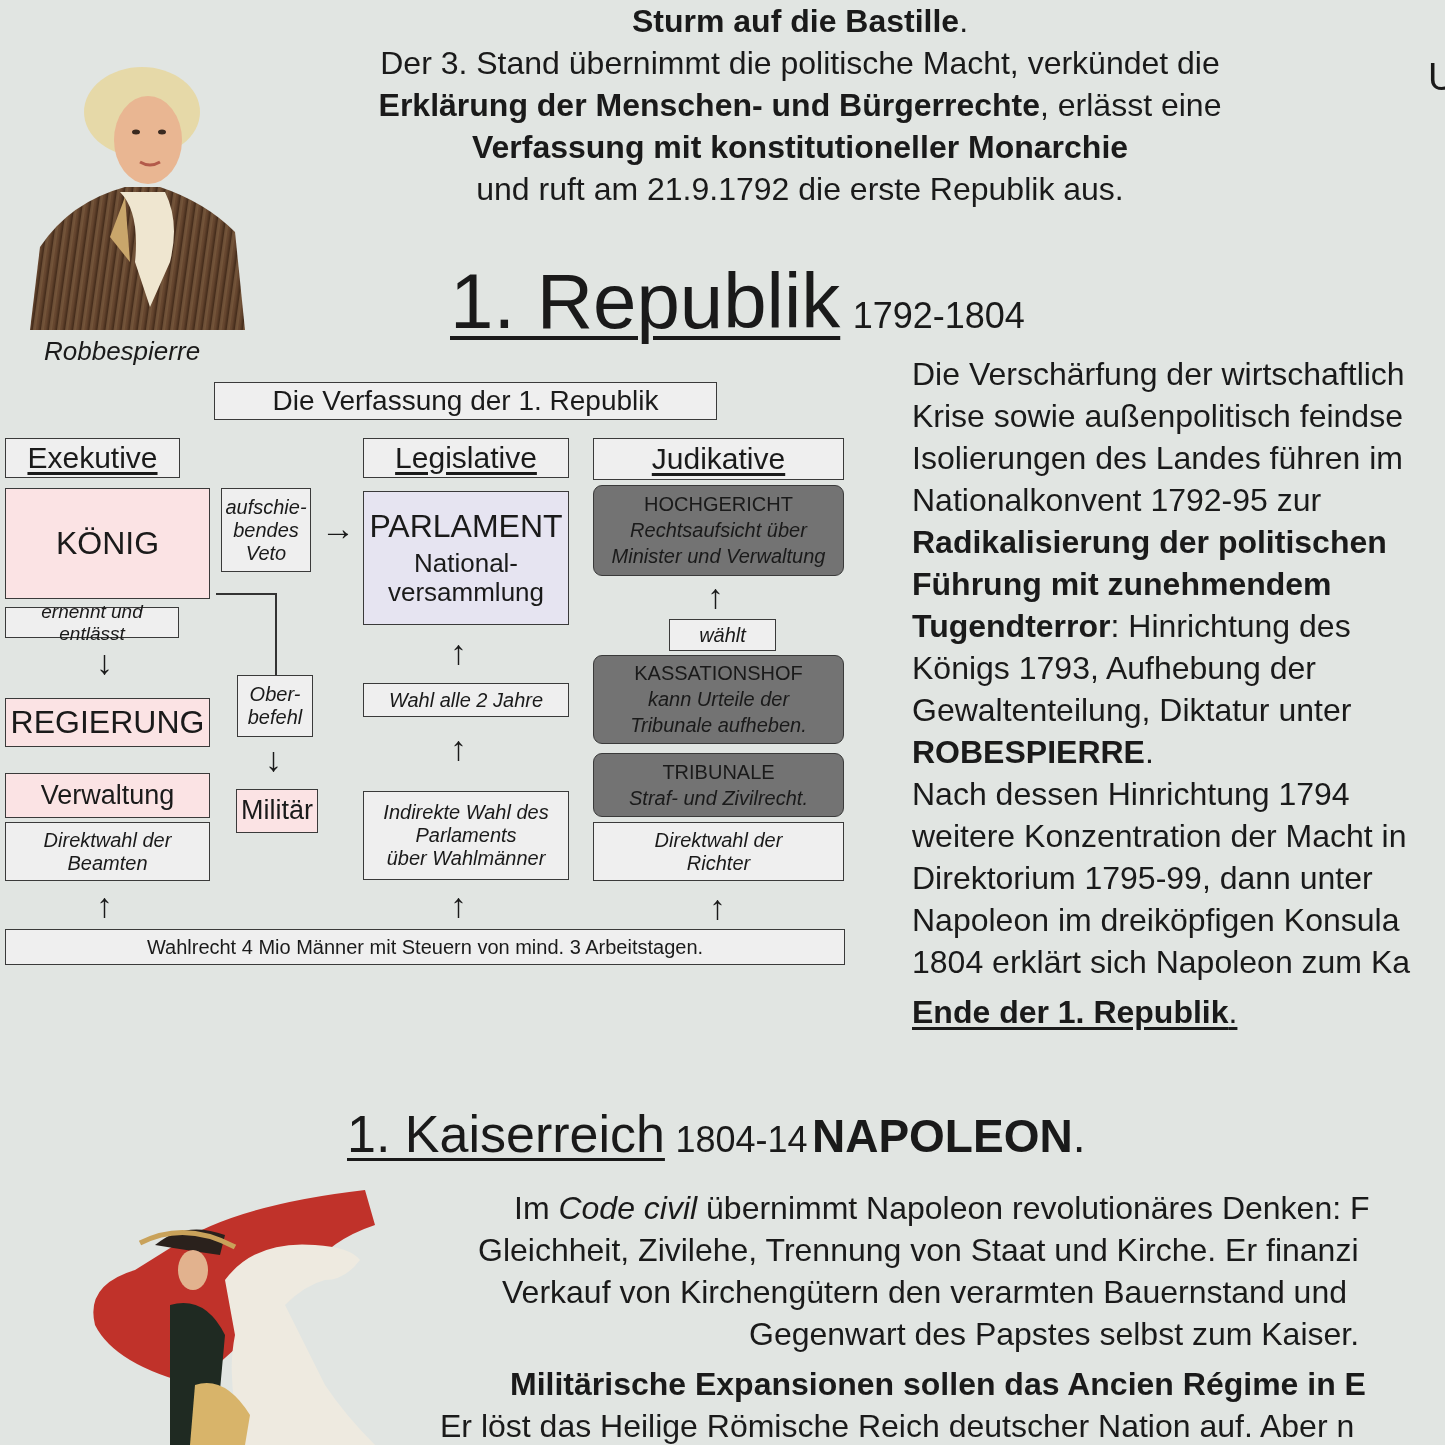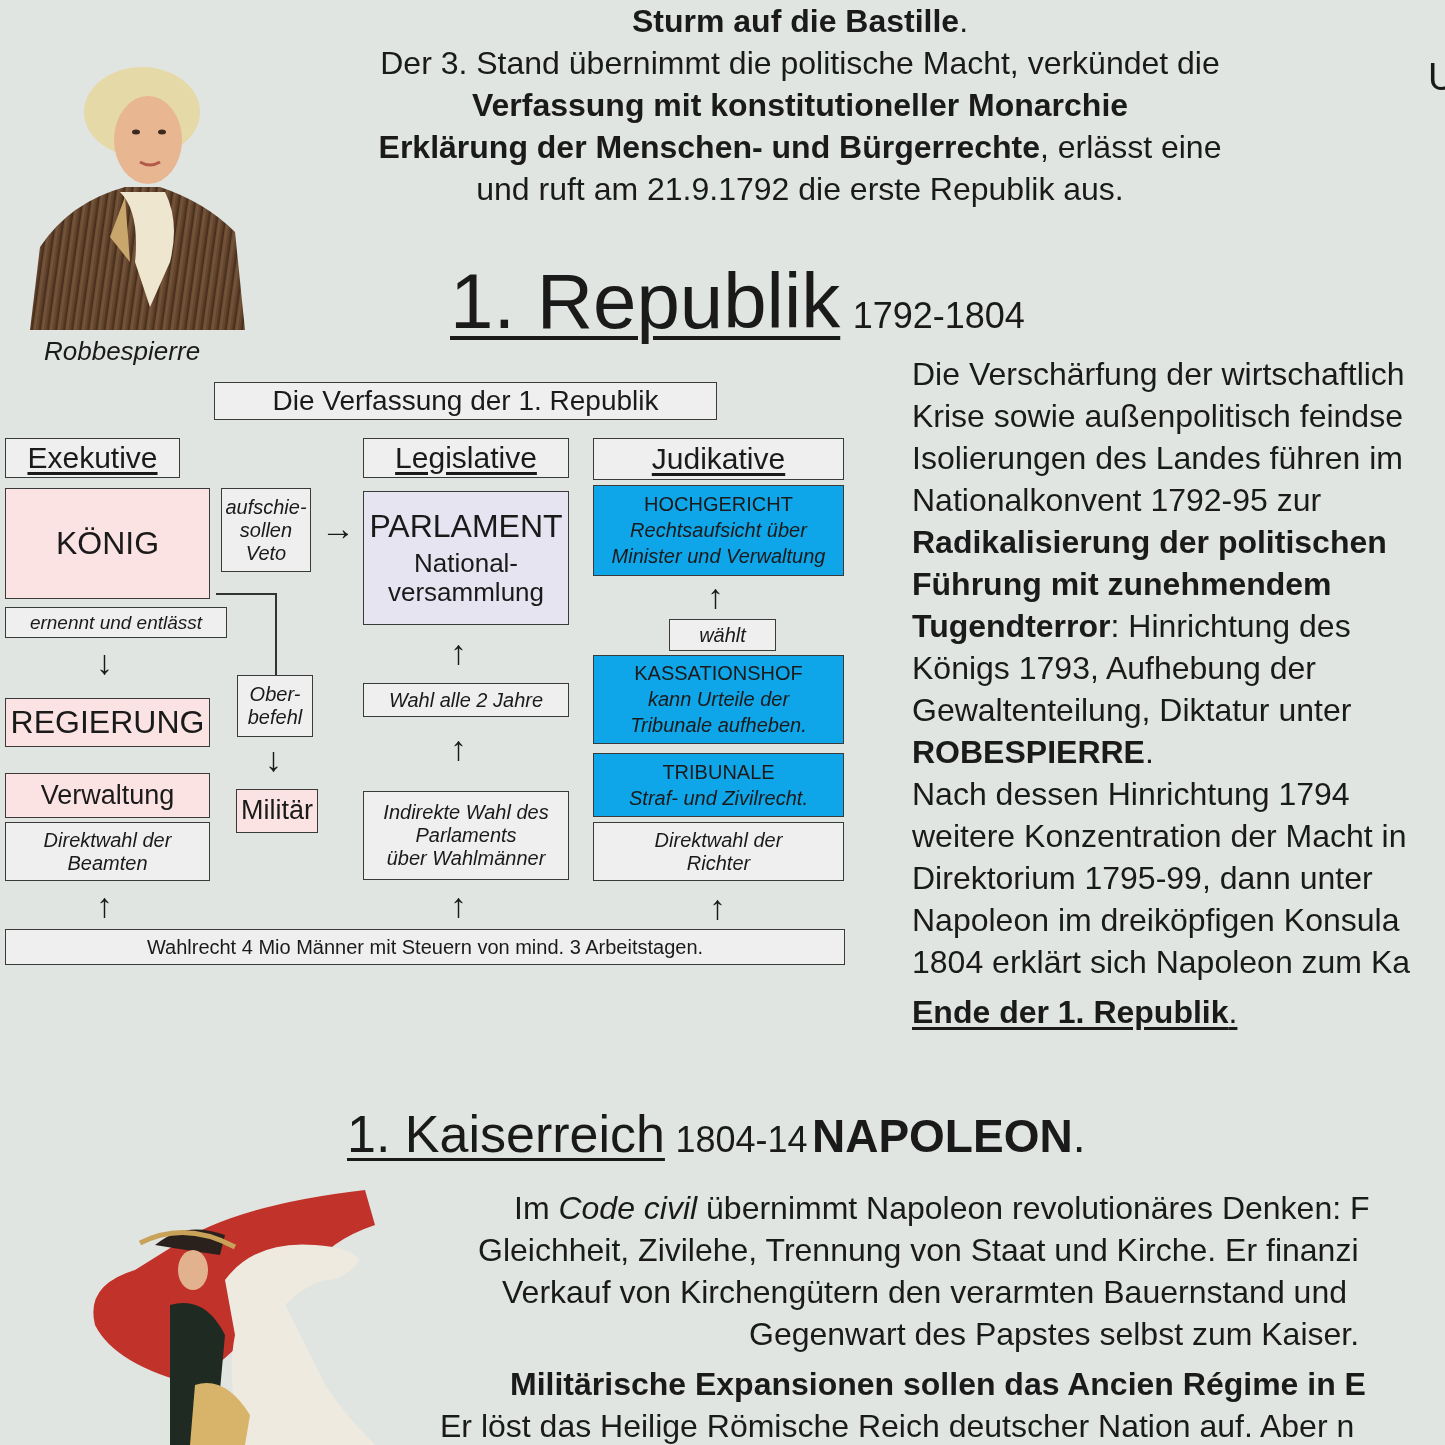--- a/index.html
+++ b/index.html
@@ -13,40 +13,40 @@
   b { font-weight:bold; }
   i { font-style:italic; }
   .box {
     position:absolute; box-sizing:border-box;
     border:1.5px solid #3a3a3a; background:#efefef;
     display:flex; flex-direction:column; align-items:center; justify-content:center;
     text-align:center; line-height:1.15;
   }
   .pink { background:#fbe3e4; }
   .lav { background:#e6e4f1; }
-  .cream { background:#0ea5e9; }
+  .cream { background:#737373;border-radius:9px; }
   .hdr { font-size:30px; text-decoration:underline; text-underline-offset:4px; }
   .it { font-style:italic; }
   .arrow { position:absolute; font-size:34px; line-height:1; color:#1a1a1a; }
   .line { position:absolute; background:#333; }
   .img-portrait {
     position:absolute; left:30px; top:62px; width:215px; height:268px;
   }
   .img-napoleon {
     position:absolute; left:75px; top:1185px; width:360px; height:260px;
   }
 </style>
 </head>
 <body>
 
 <div class="abs center" style="left:280px; top:0; width:1040px; font-size:32px; line-height:42px;">
   <div><b>Sturm auf die Bastille</b><span>.</span></div>
   <div>Der 3. Stand übernimmt die politische Macht, verkündet die</div>
+  <div><b>Erklärung der Menschen- und Bürgerrechte</b><span>, erlässt eine</span></div>
   <div><b>Verfassung mit konstitutioneller Monarchie</b></div>
-  <div><b>Erklärung der Menschen- und Bürgerrechte</b><span>, erlässt eine</span></div>
   <div>und ruft am 21.9.1792 die erste Republik aus.</div>
 </div>
 <div class="abs" style="left:1428px; top:56px; font-size:38px;">U</div>
 
 <div class="img-portrait">
   <svg width="215" height="268" viewBox="0 0 215 268">
     <defs>
       <linearGradient id="coat" x1="0" x2="1">
         <stop offset="0" stop-color="#4a3020"></stop>
           <stop offset="0.5" stop-color="#6b4a32"></stop>
@@ -84,38 +84,38 @@
 <div class="box hdr" style="left:363px; top:438px; width:206px; height:40px;">
   <span>Legislative</span>
 </div>
 <div class="box hdr" style="left:593px; top:438px; width:251px; height:42px;">
   <span>Judikative</span>
 </div>
 
 <div class="box pink" style="left:5px; top:488px; width:205px; height:111px; font-size:32px;">
   <span>KÖNIG</span>
 </div>
-<div class="box it" style="left:5px; top:607px; width:222px; height:31px; font-size:19px;">
+<div class="box it" style="left:5px; top:607px; width:174px; height:31px; font-size:19px;">
   <span>ernennt und entlässt</span>
 </div>
 <div class="arrow" style="left:96px; top:645px;">↓</div>
 <div class="box pink" style="left:5px; top:698px; width:205px; height:49px; font-size:32px;">
   <span>REGIERUNG</span>
 </div>
 <div class="box pink" style="left:5px; top:773px; width:205px; height:45px; font-size:27px;">
   <span>Verwaltung</span>
 </div>
 <div class="box it" style="left:5px; top:822px; width:205px; height:59px; font-size:20px;">
   <span>Direktwahl der</span>
   <span>Beamten</span>
 </div>
 
 <div class="box it" style="left:221px; top:488px; width:90px; height:84px; font-size:20px;">
   <span>aufschie-</span>
-  <span>sollen</span>
+  <span>bendes</span>
   <span>Veto</span>
 </div>
 <div class="arrow" style="left:321px; top:511px;">→</div>
 
 <div class="line" style="left:216px; top:593px; width:60px; height:1.5px;"></div>
 <div class="line" style="left:275px; top:593px; width:1.5px; height:82px;"></div>
 
 <div class="box it" style="left:237px; top:675px; width:76px; height:62px; font-size:20px;">
   <span>Ober-</span>
   <span>befehl</span>

